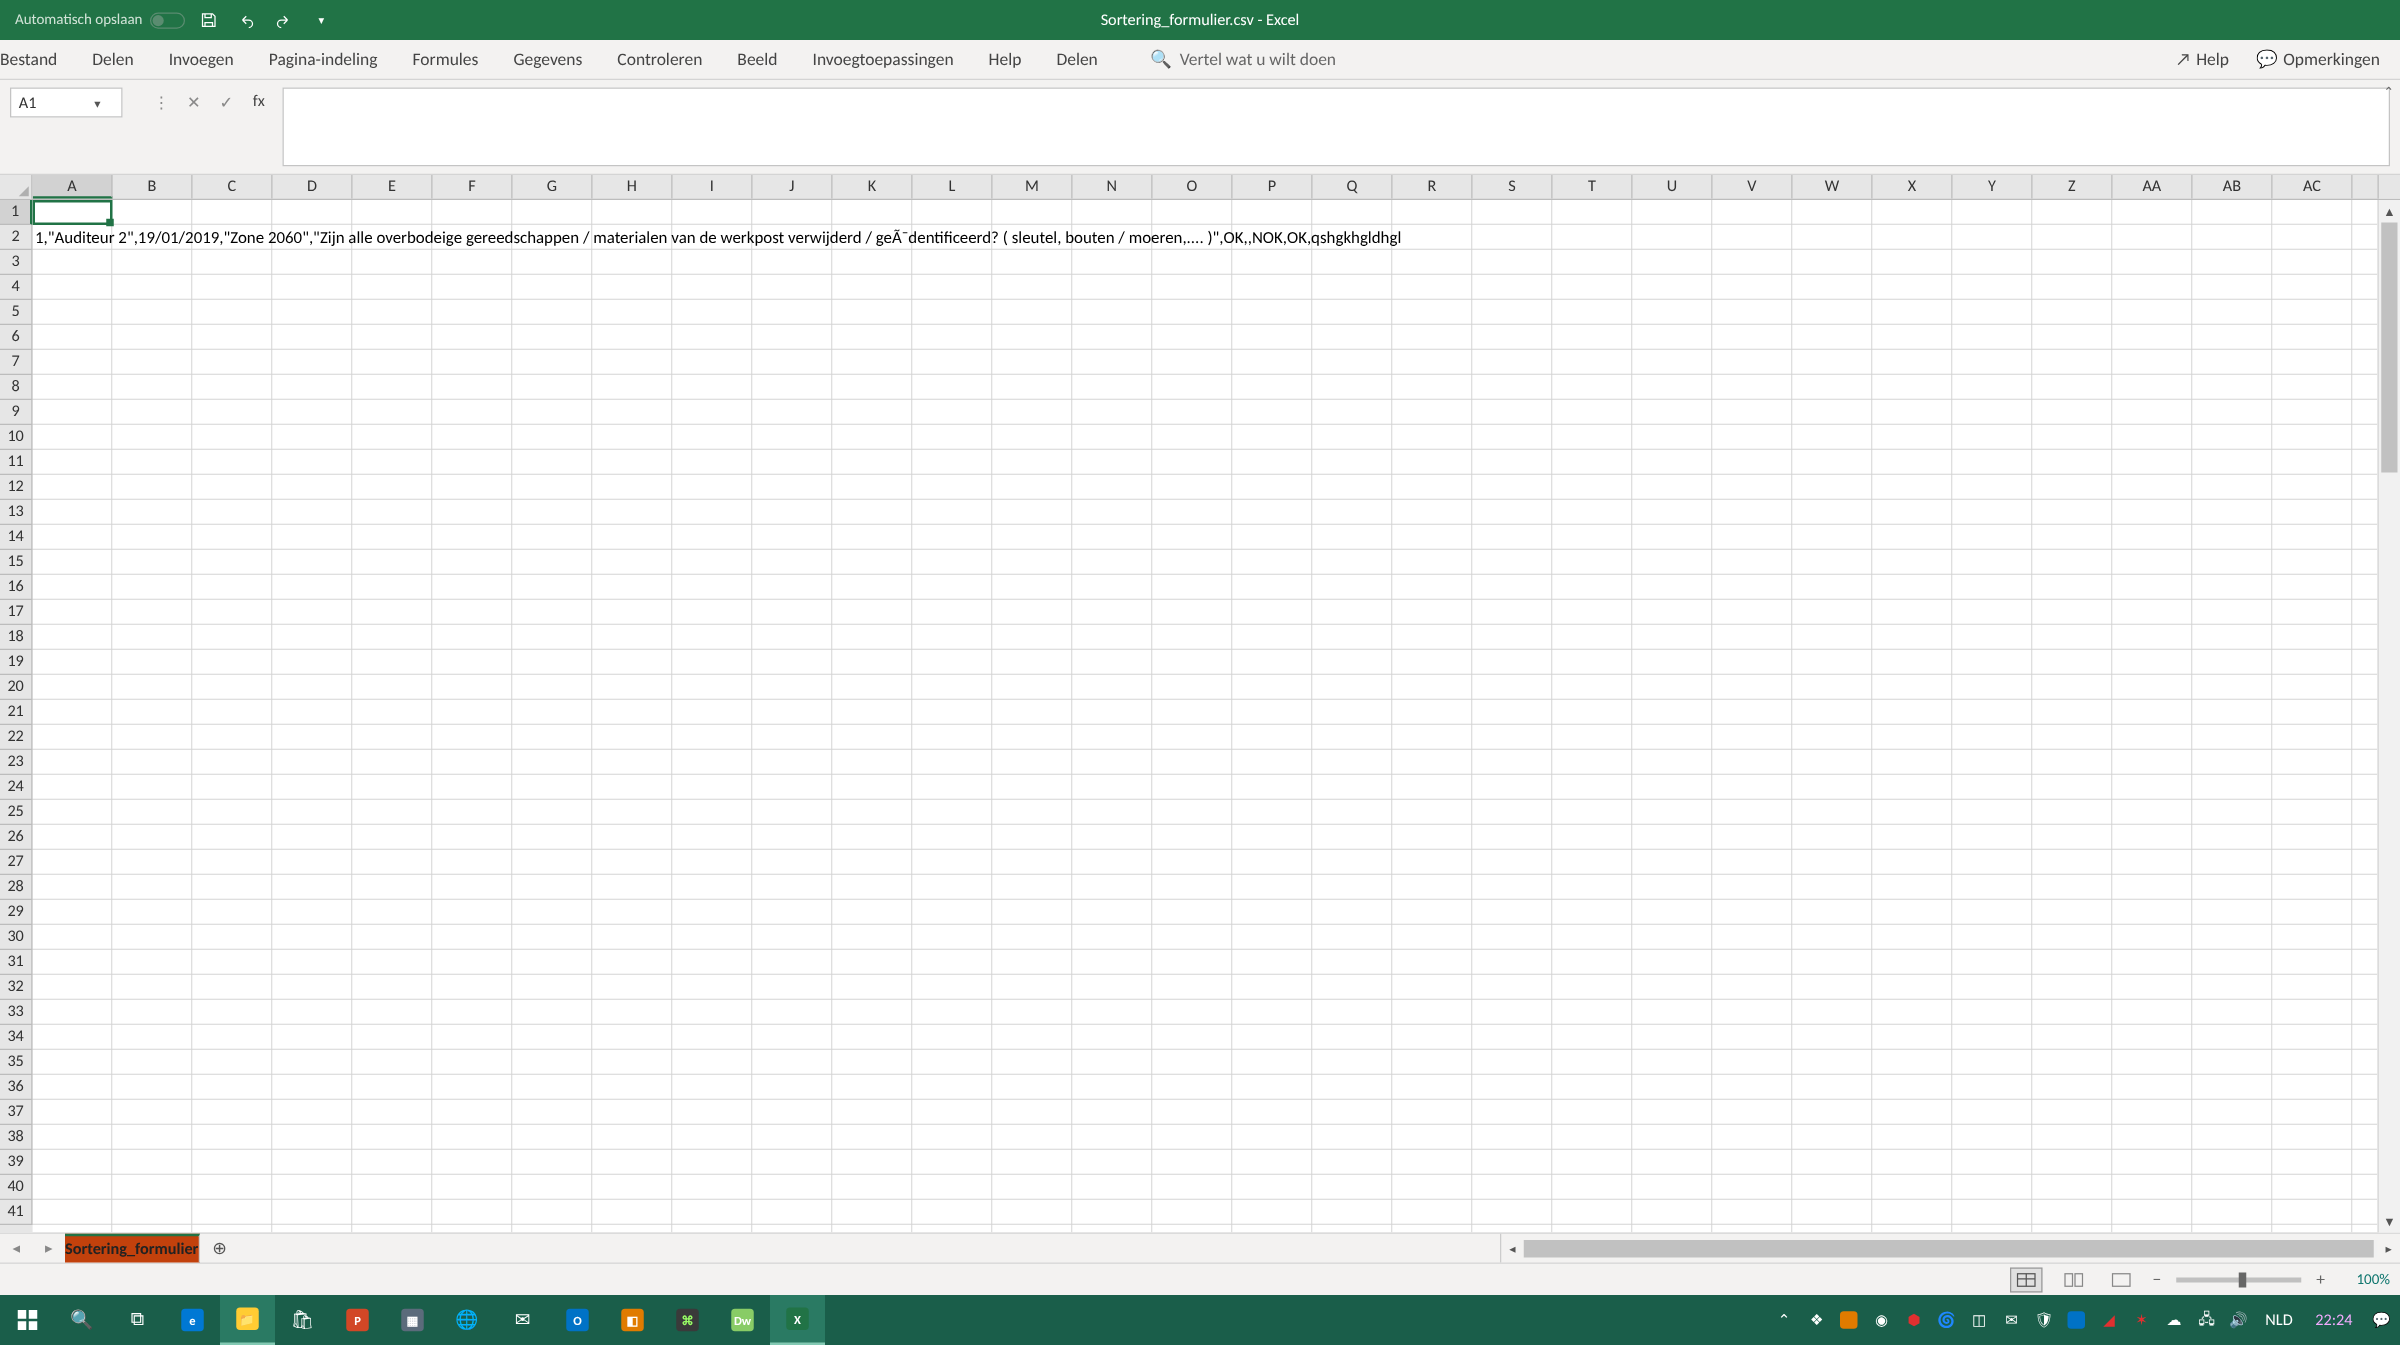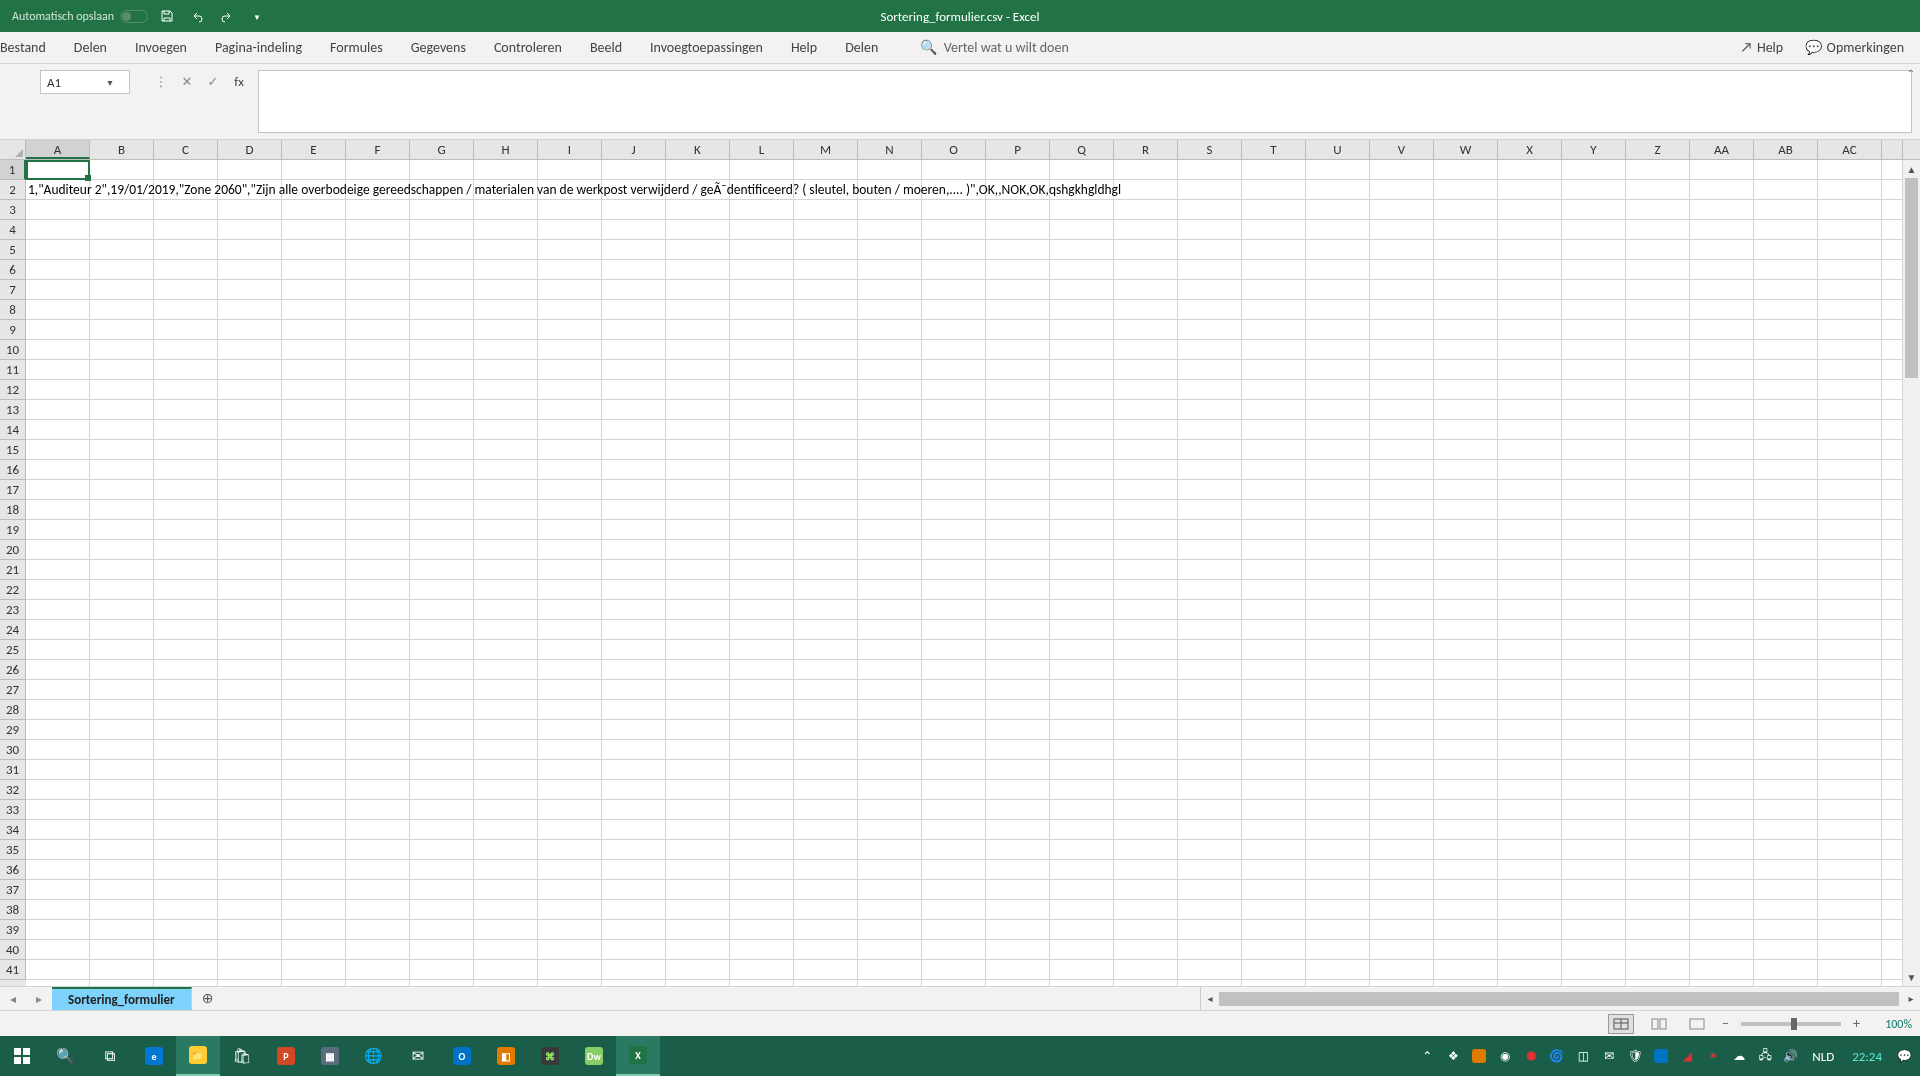--- a/index.html
+++ b/index.html
@@ -21,21 +21,21 @@
 
 .ribbon { height:32px; background:#f3f2f1; display:flex; align-items:stretch; border-bottom:1px solid #d4d4d4; }
 .ribbon .tab { padding:0 14px; display:flex; align-items:center; font-size:14px; color:#444; cursor:pointer; }
 .ribbon .tab:first-child { padding-left:0; }
 .ribbon .search { display:flex; align-items:center; margin-left:28px; color:#666; font-size:14px; gap:6px; }
 .ribbon .ractions { margin-left:auto; display:flex; align-items:center; padding-right:16px; gap:22px; }
 .ribbon .raction { color:#444; font-size:14px; display:flex; align-items:center; gap:4px; }
 
 
 .fbar-wrap { height:76px; background:#f3f2f1; display:flex; position:relative; border-bottom:1px solid #d4d4d4; }
-.namebox-col { width:120px; padding:6px 8px; display:flex; flex-direction:column;margin-left:32px; }
+.namebox-col { width:120px; padding:6px 8px; display:flex; flex-direction:column; }
 .namebox { width:90px; height:24px; background:#fff; border:1px solid #c4c4c4; display:flex; align-items:center; }
 .namebox span { padding-left:6px; font-size:13px; flex:1; color:#333; }
 .namebox .dd { width:16px; display:flex; align-items:center; justify-content:center; color:#555; font-size:10px; }
 .fbar-icons { display:flex; align-items:flex-start; padding-top:10px; gap:8px; color:#8a8a8a; }
 .fbar-icons .fi { width:18px; text-align:center; font-size:13px; }
 .fbar-icons .fx { color:#444; }
 .fbar-input { flex:1; margin:6px 8px 6px 10px; background:#fff; border:1px solid #c4c4c4; }
 .col-toggle { position:absolute; right:0; top:0; width:18px; height:18px; color:#666; font-size:10px; display:flex; align-items:center; justify-content:center; }
 
 
@@ -64,42 +64,42 @@
 .row2text { position:absolute; left:2px; top:20px; height:20px; line-height:20px; font-size:13.5px; white-space:nowrap; z-index:2; color:#000; }
 .vscroll { width:18px; background:#f1f1f1; border-left:1px solid #d4d4d4; position:relative; }
 .vscroll .arrow { height:18px; display:flex; align-items:center; justify-content:center; font-size:10px; color:#555; }
 .vscroll .thumb { position:absolute; left:2px; right:2px; top:18px; height:200px; background:#c1c1c1; }
 .vscroll .arrow.bottom { position:absolute; bottom:0; left:0; right:0; }
 
 
 .sheetbar { height:24px; background:#f3f2f1; display:flex; align-items:stretch; border-top:1px solid #d4d4d4; }
 .sheetnav { display:flex; align-items:center; }
 .sheetnav .btn { width:26px; text-align:center; color:#888; font-size:12px; }
-.sheettab { padding:0 16px; background:#7dd3fc; display:flex; align-items:center; font-size:13px; font-weight:bold; border-right:1px solid #ccc; border-top:2px solid #217346; }
+.sheettab { padding:0 0; background:#c2410c; display:flex; align-items:center; font-size:13px; font-weight:bold; border-right:1px solid #ccc; border-top:2px solid #217346; }
 .addsheet { width:32px; display:flex; align-items:center; justify-content:center; color:#555; font-size:14px; }
 .sheetbar .hscroll { flex:0 0 720px; border-left:1px solid #ccc; display:flex; align-items:center; position:relative; }
 .sheetbar .hscroll .arrow { width:18px; text-align:center; font-size:10px; color:#555; }
 .sheetbar .hscroll .track { flex:1; height:14px; background:#f1f1f1; position:relative; }
 .sheetbar .hscroll .thumb { position:absolute; left:0; top:0; bottom:0; width:680px; background:#c1c1c1; }
 
 
 .statusbar { height:26px; background:#f3f2f1; border-top:1px solid #d4d4d4; display:flex; align-items:center; justify-content:flex-end; padding:0 8px; gap:12px; }
 .viewbtn { width:26px; height:20px; display:flex; align-items:center; justify-content:center; color:#666; border:1px solid transparent; }
 .viewbtn.active { border:1px solid #999; background:#e0e0e0; }
 .zoomslider { width:100px; height:4px; background:#c0c0c0; position:relative; }
 .zoomslider::after { content:""; position:absolute; left:50%; top:-4px; width:6px; height:12px; background:#666; }
 .zoomval { font-size:12px; color:#0f766e; width:40px; text-align:right; }
 
 
 .taskbar { height:40px; background:#1a5e4a; display:flex; align-items:center; }
 .taskbar .tbtn { width:44px; height:40px; display:flex; align-items:center; justify-content:center; color:#fff; font-size:15px; }
 .taskbar .tbtn.active { background:#2a7a63; border-bottom:2px solid #83c9b3; }
 .taskbar .tray { margin-left:auto; display:flex; align-items:center; gap:4px; padding-right:4px; }
 .taskbar .tray .ticon { width:22px; height:22px; display:flex; align-items:center; justify-content:center; font-size:12px; color:#fff; }
-.taskbar .clock { font-size:13px; color:#5eead4; padding:0 8px; }
+.taskbar .clock { font-size:13px; color:#f0abfc; padding:0 8px; }
 .taskbar .lang { font-size:13px; color:#fff; padding:0 6px; }
 .coloricon { width:18px; height:18px; border-radius:3px; display:flex; align-items:center; justify-content:center; font-size:10px; font-weight:bold; }
 </style>
 </head>
 <body>
 
 <div class="titlebar">
   <div class="left">
     <div class="autosave">
       <span>Automatisch opslaan</span>

